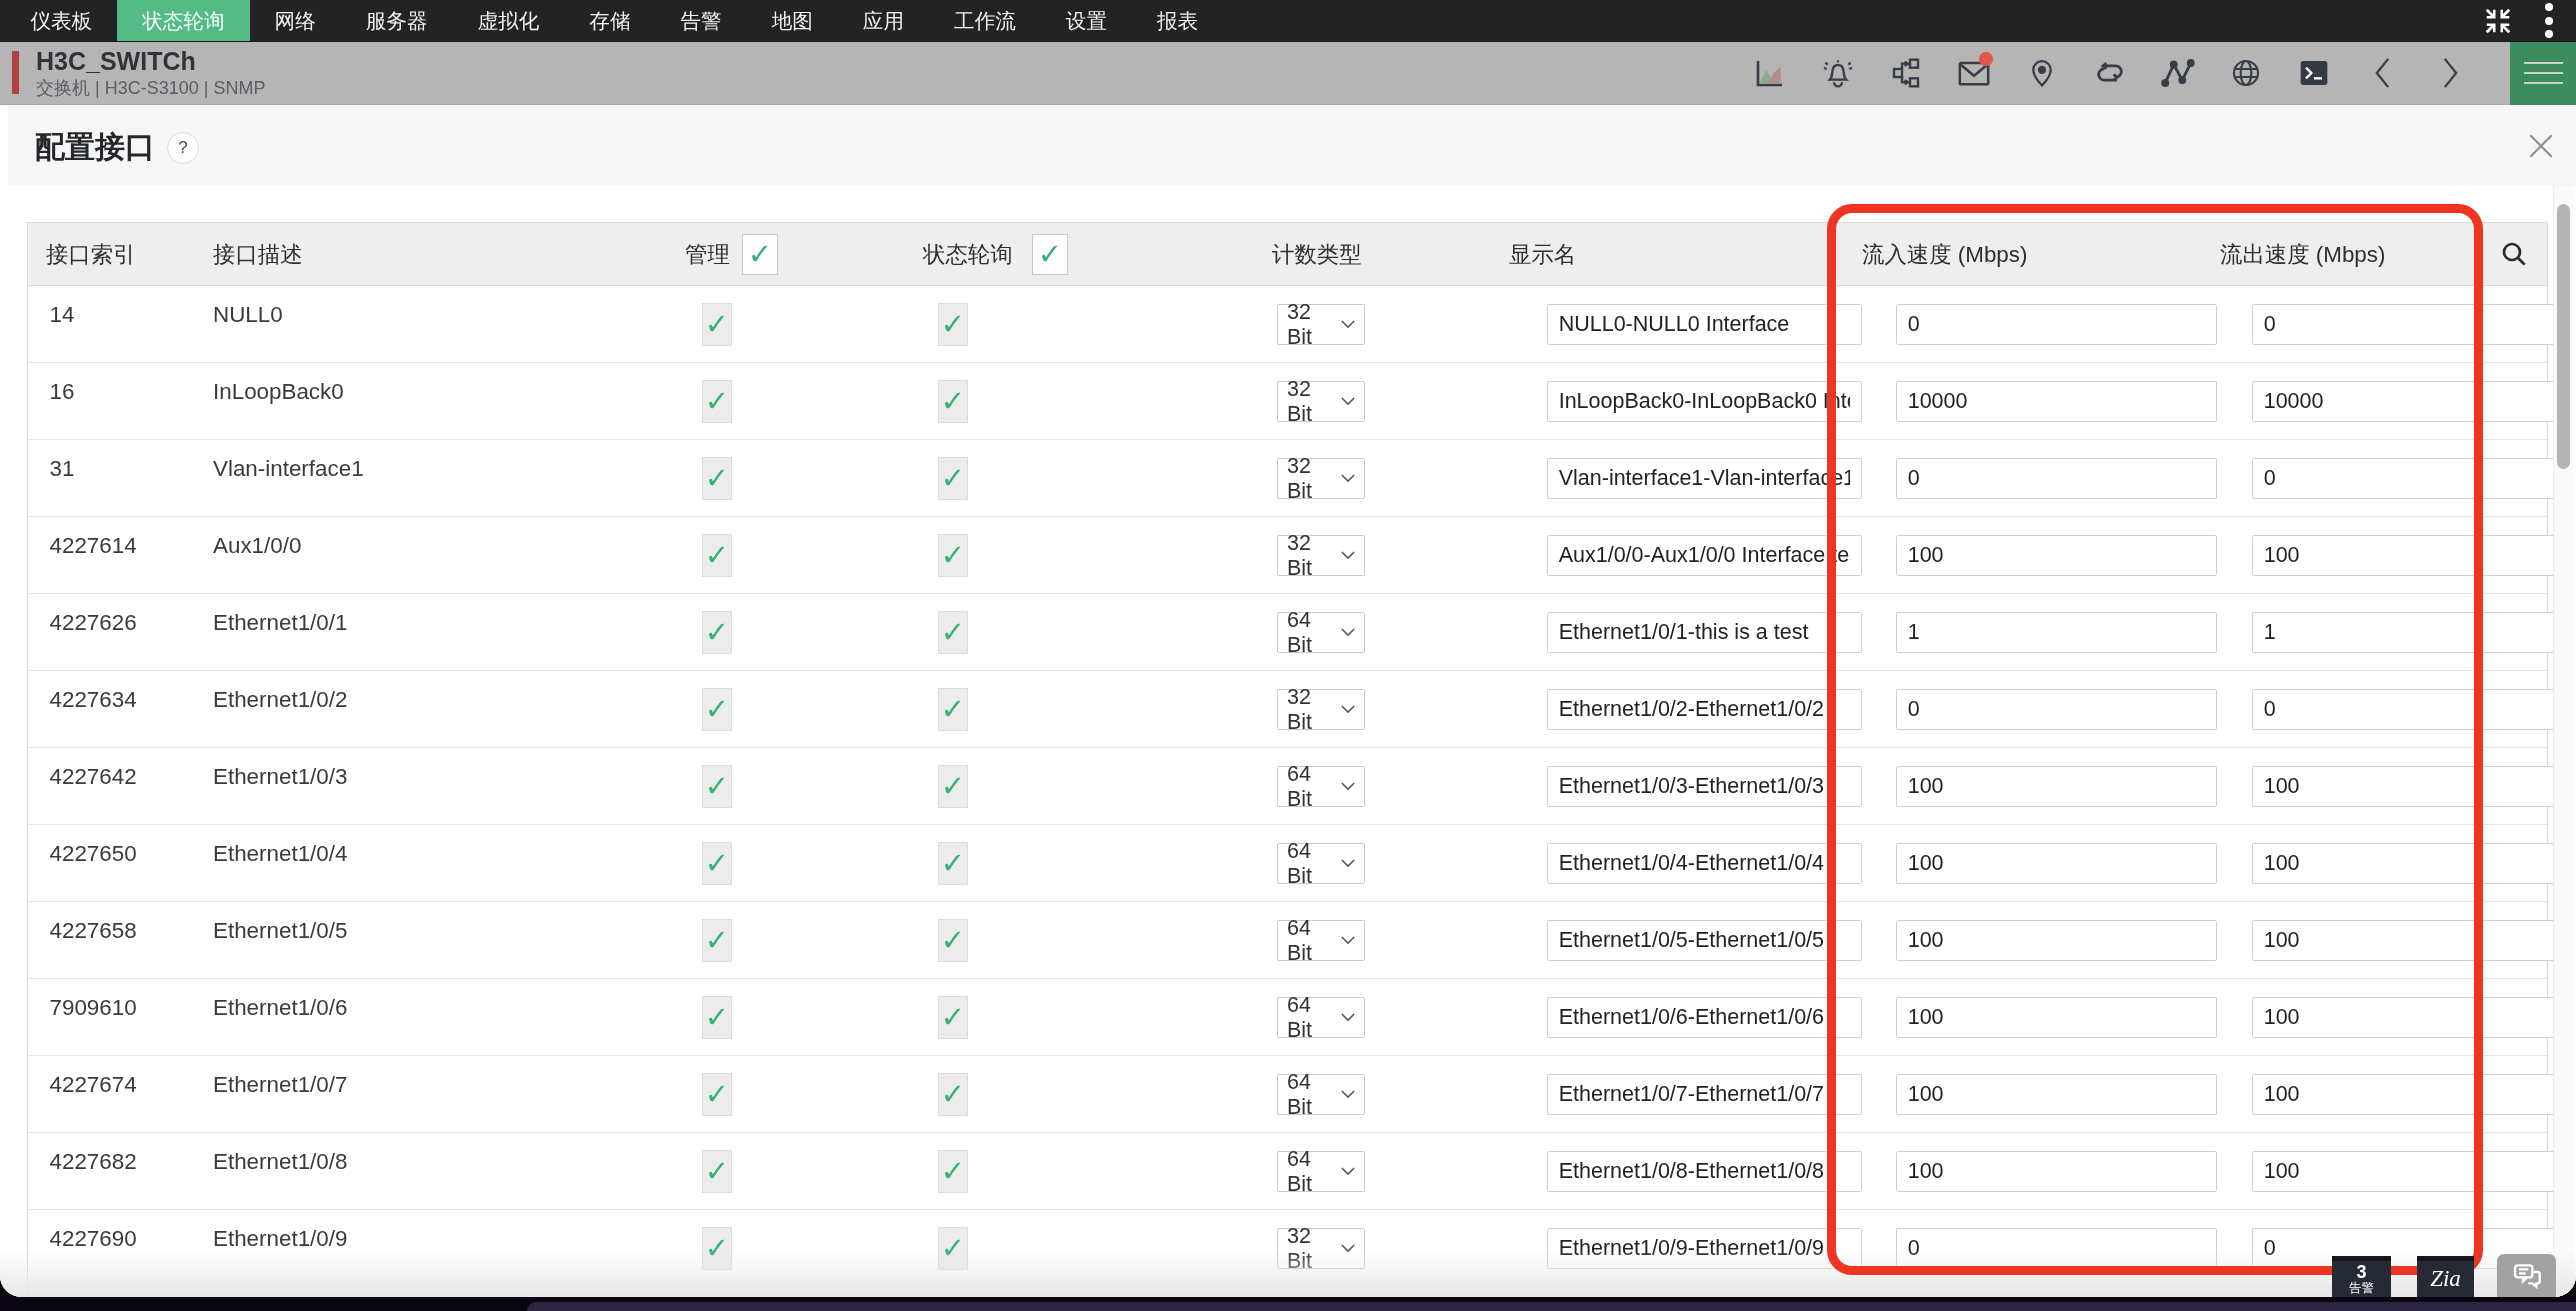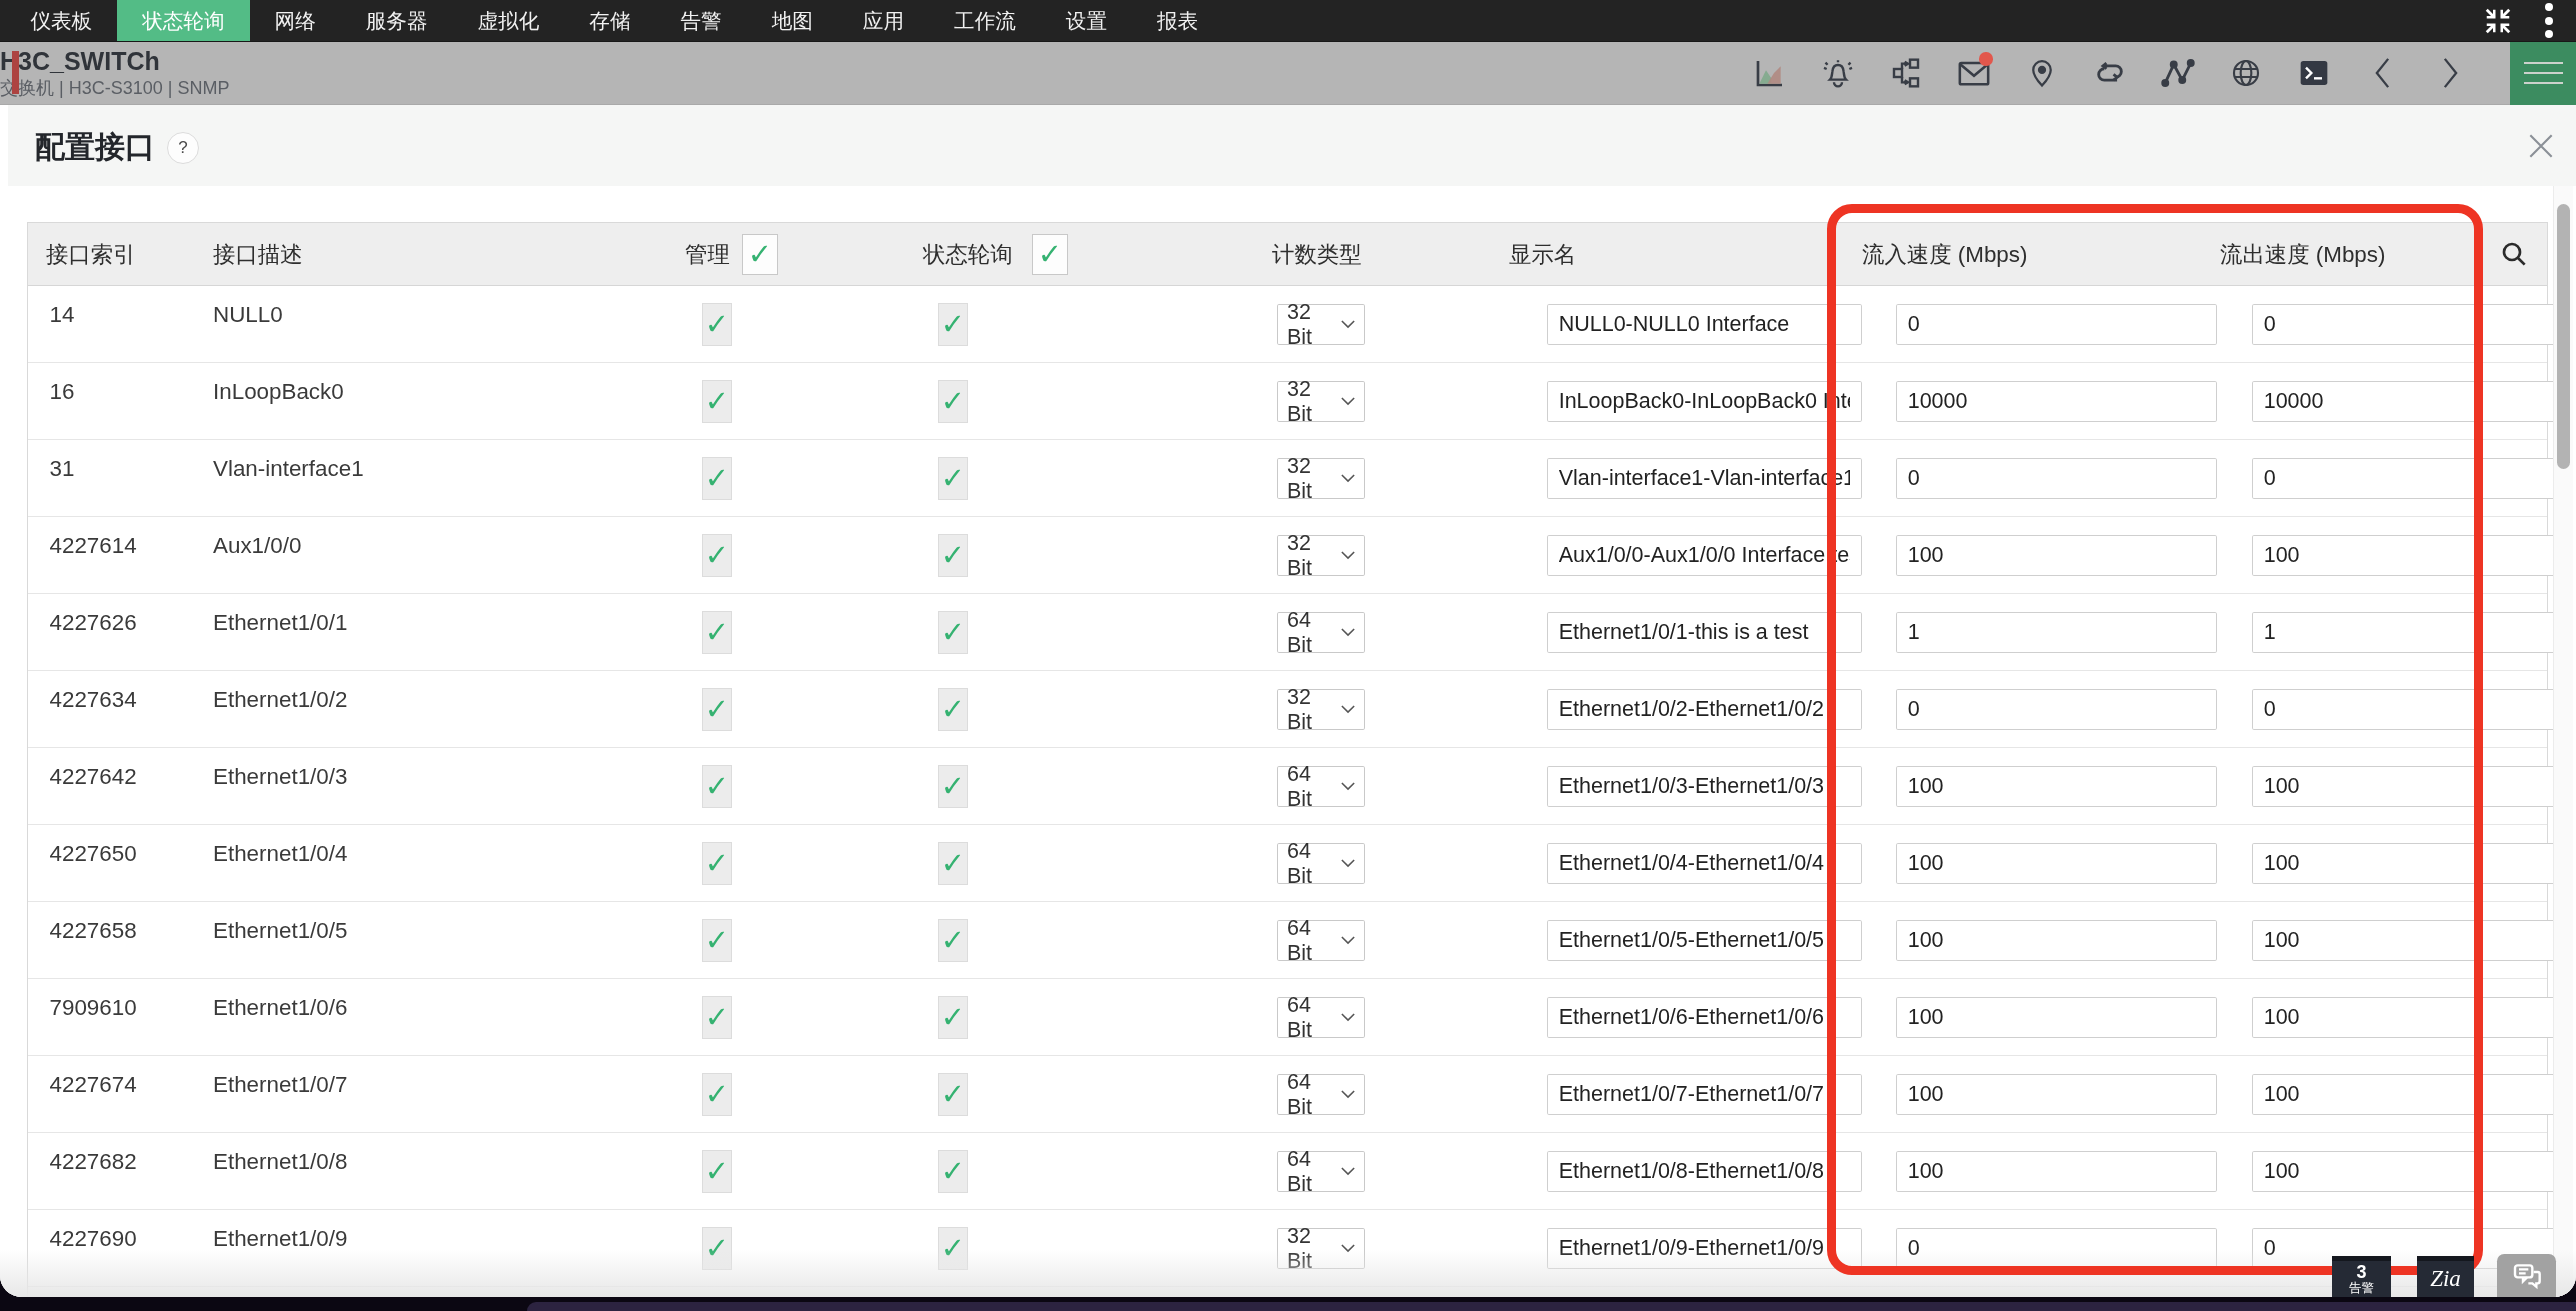--- a/index.html
+++ b/index.html
@@ -16,21 +16,21 @@
   .nav-item{display:flex;align-items:center;padding:0 25px;color:#f1f1f1;font-size:20.6px;cursor:pointer;white-space:nowrap;}
   .nav-item.active{background:#53bc86;color:#ffffff;}
   .topnav-right{margin-left:auto;display:flex;align-items:center;gap:30px;padding-right:23px;}
   .kebab{display:flex;flex-direction:column;gap:5.4px;}
   .kebab i{width:8px;height:8px;border-radius:50%;background:#ffffff;}
 
   
   .devicebar{position:absolute;left:0;top:42px;width:100%;height:63px;background:#b5b5b5;
     display:flex;align-items:center;border-bottom:0.9px solid #a9a9a9;}
   .dev-accent{position:absolute;left:11.6px;top:9px;width:7.2px;height:43px;background:#ad4341;}
-  .dev-info{display:flex;flex-direction:column;justify-content:center;line-height:1.1;}
+  .dev-info{margin-left:36px;display:flex;flex-direction:column;justify-content:center;line-height:1.1;}
   .dev-name{font-size:25px;font-weight:bold;color:#30343a;}
   .dev-sub{font-size:18px;color:#5a5e64;margin-top:3.6px;}
   .dev-icons{margin-left:auto;display:flex;align-items:center;gap:34px;padding-right:0;height:100%;}
   .tool-ic{width:34px;height:34px;display:flex;align-items:center;justify-content:center;position:relative;cursor:pointer;}
   .mail-dot{position:absolute;right:-1.8px;top:-3.6px;width:13.4px;height:13.4px;border-radius:50%;background:#e2574c;}
   .menu-btn{width:66px;height:63px;background:#3c8c60;display:flex;flex-direction:column;gap:7.2px;
     align-items:center;justify-content:center;cursor:pointer;margin-left:9px;}
   .menu-btn i{width:39px;height:2.7px;background:#ccd2cc;}
 
   

